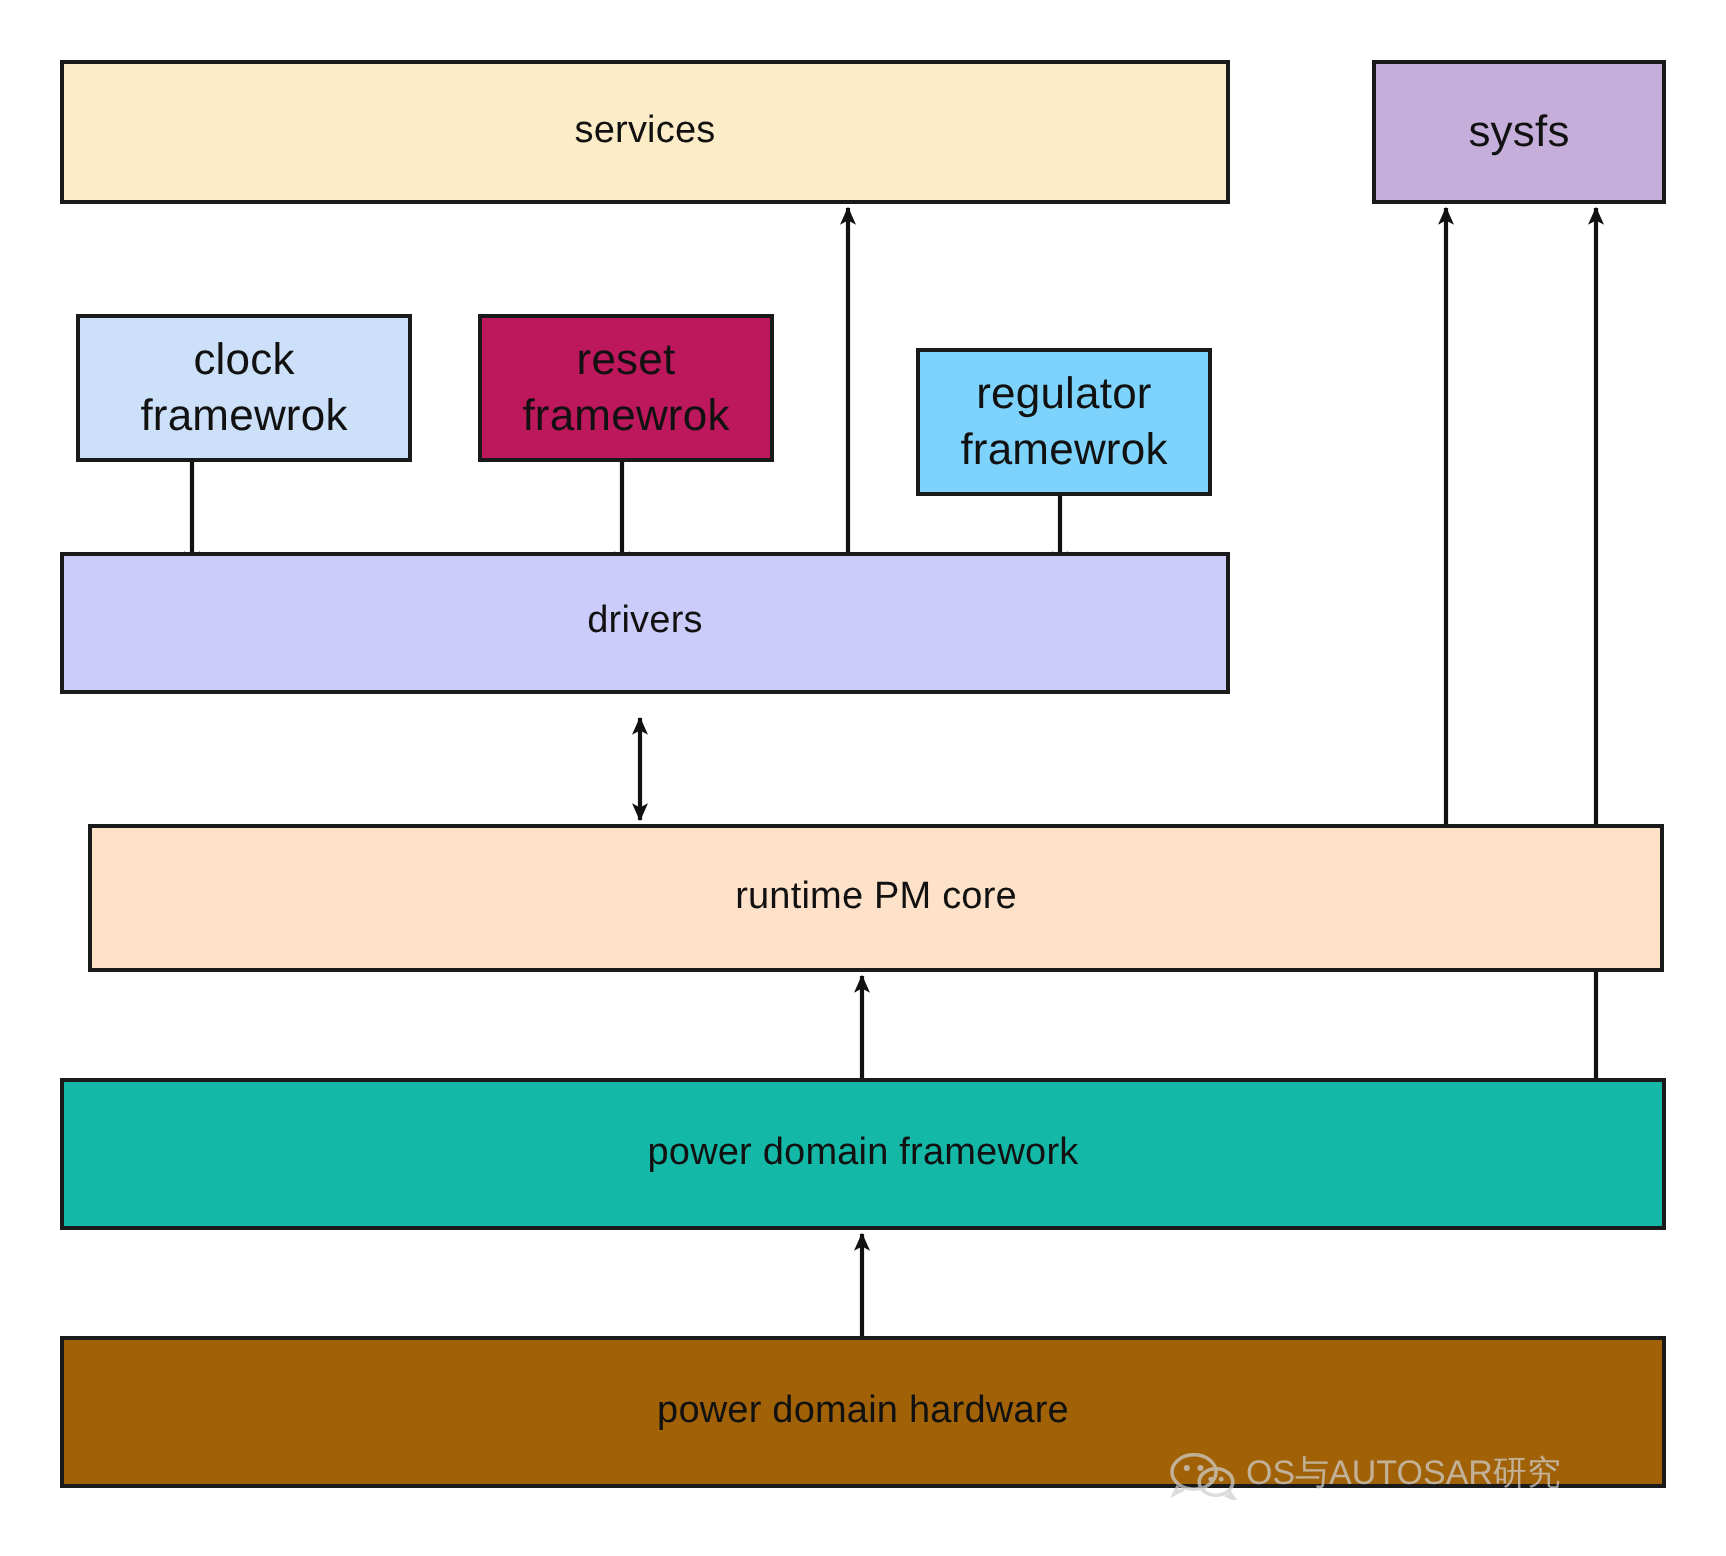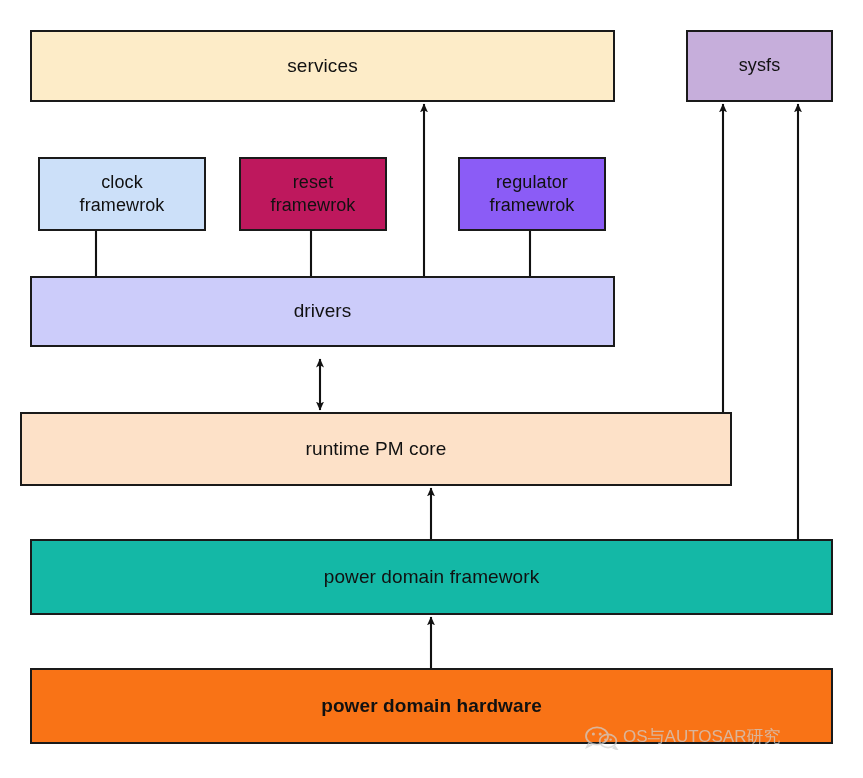--- a/index.html
+++ b/index.html
@@ -27,21 +27,21 @@
     justify-content: center;
     text-align: center;
     color: #111111;
     font-size: 19px;
     line-height: 1.28;
     letter-spacing: 0.1px;
     white-space: pre-line;
     user-select: none;
   }
   .node.small {
-    font-size: 18px;
+    font-size: 22px;
   }
   #edge-layer {
     position: absolute;
     left: 0;
     top: 0;
     width: 863px;
     height: 778px;
     pointer-events: none;
   }
   #watermark {
@@ -90,26 +90,26 @@
       </g>
   </svg>
 
   <div id="nodes-group">
       <div class="node" style="left: 30px; top: 30px; width: 585px; height: 72px; background: rgb(253, 236, 200); border-color: rgb(26, 26, 26);">services</div>
       <div class="node small" style="left: 686px; top: 30px; width: 147px; height: 72px; background: rgb(198, 174, 219); border-color: rgb(26, 26, 26);">sysfs</div>
       <div class="node small" style="left: 38px; top: 157px; width: 168px; height: 74px; background: rgb(204, 224, 249); border-color: rgb(26, 26, 26);">clock
 framewrok</div>
       <div class="node small" style="left: 239px; top: 157px; width: 148px; height: 74px; background: #be185d; border-color: rgb(26, 26, 26);">reset
 framewrok</div>
-      <div class="node small" style="left: 458px; top: 157px; width: 148px; height: 74px; background: #8b5cf6; border-color: rgb(26, 26, 26);">regulator
+      <div class="node small" style="left: 458px; top: 174px; width: 148px; height: 74px; background: #7dd3fc; border-color: rgb(26, 26, 26);">regulator
 framewrok</div>
       <div class="node" style="left: 30px; top: 276px; width: 585px; height: 71px; background: rgb(204, 204, 250); border-color: rgb(26, 26, 26);">drivers</div>
-      <div class="node" style="left: 20px; top: 412px; width: 712px; height: 74px; background: rgb(253, 225, 200); border-color: rgb(26, 26, 26);">runtime PM core</div>
+      <div class="node" style="left: 44px; top: 412px; width: 788px; height: 74px; background: rgb(253, 225, 200); border-color: rgb(26, 26, 26);">runtime PM core</div>
       <div class="node" style="left: 30px; top: 539px; width: 803px; height: 76px; background: #14b8a6; border-color: rgb(26, 26, 26);">power domain framework</div>
-      <div class="node" style="left: 30px; top: 668px; width: 803px; height: 76px; background: #f97316; border-color: rgb(26, 26, 26); font-weight: bold;">power domain hardware</div>
+      <div class="node" style="left: 30px; top: 668px; width: 803px; height: 76px; background: #a16207; border-color: rgb(26, 26, 26);">power domain hardware</div>
     </div>
 
   <div id="watermark">
     <svg width="34" height="24" viewBox="0 0 34 24" style="position:absolute;left:0;top:2px;">
       <ellipse cx="12" cy="10" rx="11" ry="8.6" fill="none" stroke="#cfcfcf" stroke-width="1.8"></ellipse>
       <circle cx="8.4" cy="8" r="1.5" fill="#cfcfcf"></circle>
       <circle cx="15.2" cy="8" r="1.5" fill="#cfcfcf"></circle>
       <path d="M4 17 L2 21 L7 18.6" fill="none" stroke="#cfcfcf" stroke-width="1.8"></path>
       <ellipse cx="23" cy="15" rx="8.4" ry="6.6" fill="none" stroke="#cfcfcf" stroke-width="1.8"></ellipse>
       <circle cx="20.4" cy="13.6" r="1.2" fill="#cfcfcf"></circle>

